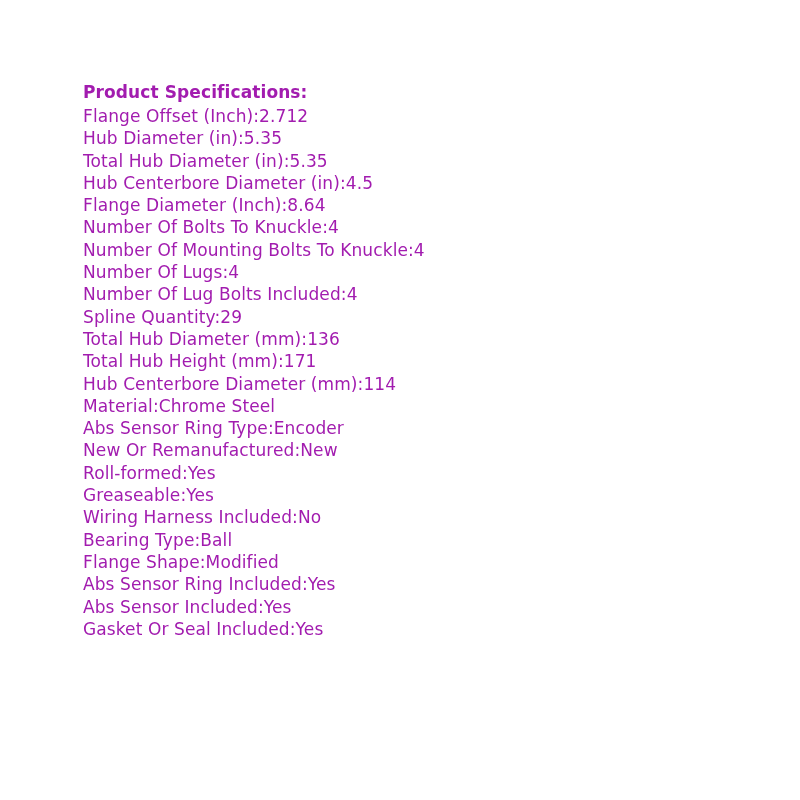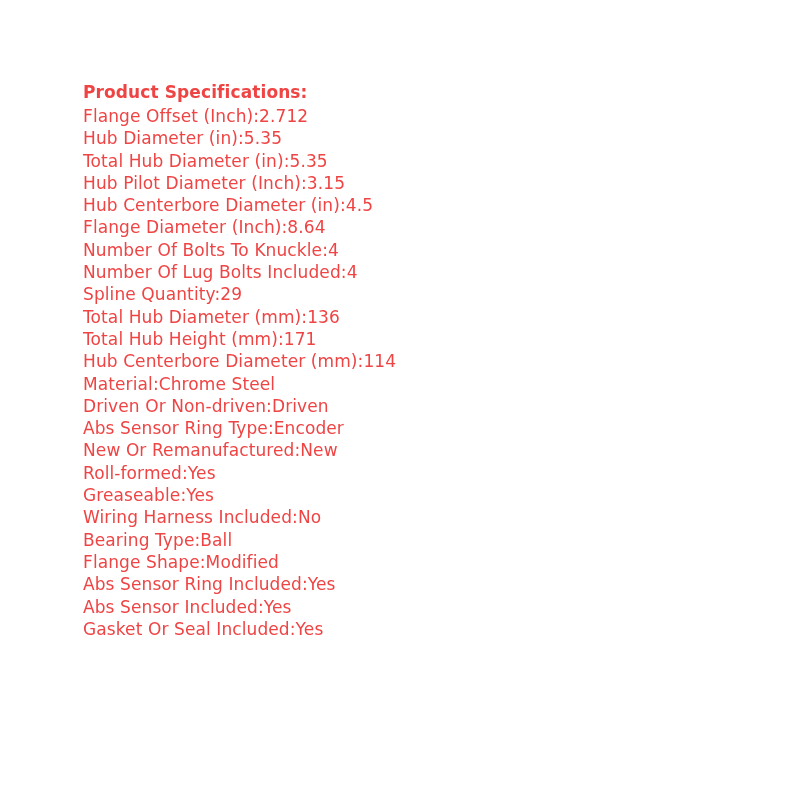--- a/index.html
+++ b/index.html
@@ -9,21 +9,21 @@
     width: 800px;
     height: 800px;
     overflow: hidden;
   }
   .spec-panel {
     position: absolute;
     left: 83px;
     top: 81px;
     width: 640px;
     font-family: "DejaVu Sans", "Liberation Sans", sans-serif;
-    color: #ef4444;
+    color: #a21caf;
   }
   .spec-heading {
     font-size: 17px;
     font-weight: bold;
     line-height: 23px;
     margin: 0 0 1px 0;
     letter-spacing: 0.1px;
   }
   .spec-list {
     list-style: none;
@@ -45,44 +45,44 @@
 
 <div class="spec-panel">
   <h2 class="spec-heading">Product Specifications:</h2>
   <ul class="spec-list" id="spec-list">
   <li class="spec-row"><span class="spec-label">Flange Offset (Inch)</span><span class="spec-colon">:</span><span class="spec-value">2.712</span></li>
 
   <li class="spec-row"><span class="spec-label">Hub Diameter (in)</span><span class="spec-colon">:</span><span class="spec-value">5.35</span></li>
 
   <li class="spec-row"><span class="spec-label">Total Hub Diameter (in)</span><span class="spec-colon">:</span><span class="spec-value">5.35</span></li>
 
-  <li class="spec-row"><span class="spec-label">Hub Pilot Diameter (Inch)</span><span class="spec-colon">:</span><span class="spec-value">3.15</span></li>
 
 
   <li class="spec-row"><span class="spec-label">Hub Centerbore Diameter (in)</span><span class="spec-colon">:</span><span class="spec-value">4.5</span></li>
 
   <li class="spec-row"><span class="spec-label">Flange Diameter (Inch)</span><span class="spec-colon">:</span><span class="spec-value">8.64</span></li>
 
   <li class="spec-row"><span class="spec-label">Number Of Bolts To Knuckle</span><span class="spec-colon">:</span><span class="spec-value">4</span></li>
 
+  <li class="spec-row"><span class="spec-label">Number Of Mounting Bolts To Knuckle</span><span class="spec-colon">:</span><span class="spec-value">4</span></li>
 
+  <li class="spec-row"><span class="spec-label">Number Of Lugs</span><span class="spec-colon">:</span><span class="spec-value">4</span></li>
 
   <li class="spec-row"><span class="spec-label">Number Of Lug Bolts Included</span><span class="spec-colon">:</span><span class="spec-value">4</span></li>
 
   <li class="spec-row"><span class="spec-label">Spline Quantity</span><span class="spec-colon">:</span><span class="spec-value">29</span></li>
 
   <li class="spec-row"><span class="spec-label">Total Hub Diameter (mm)</span><span class="spec-colon">:</span><span class="spec-value">136</span></li>
 
   <li class="spec-row"><span class="spec-label">Total Hub Height (mm)</span><span class="spec-colon">:</span><span class="spec-value">171</span></li>
 
   <li class="spec-row"><span class="spec-label">Hub Centerbore Diameter (mm)</span><span class="spec-colon">:</span><span class="spec-value">114</span></li>
 
   <li class="spec-row"><span class="spec-label">Material</span><span class="spec-colon">:</span><span class="spec-value">Chrome Steel</span></li>
 
-  <li class="spec-row"><span class="spec-label">Driven Or Non-driven</span><span class="spec-colon">:</span><span class="spec-value">Driven</span></li>
 
   <li class="spec-row"><span class="spec-label">Abs Sensor Ring Type</span><span class="spec-colon">:</span><span class="spec-value">Encoder</span></li>
 
   <li class="spec-row"><span class="spec-label">New Or Remanufactured</span><span class="spec-colon">:</span><span class="spec-value">New</span></li>
 
   <li class="spec-row"><span class="spec-label">Roll-formed</span><span class="spec-colon">:</span><span class="spec-value">Yes</span></li>
 
   <li class="spec-row"><span class="spec-label">Greaseable</span><span class="spec-colon">:</span><span class="spec-value">Yes</span></li>
 
   <li class="spec-row"><span class="spec-label">Wiring Harness Included</span><span class="spec-colon">:</span><span class="spec-value">No</span></li>

